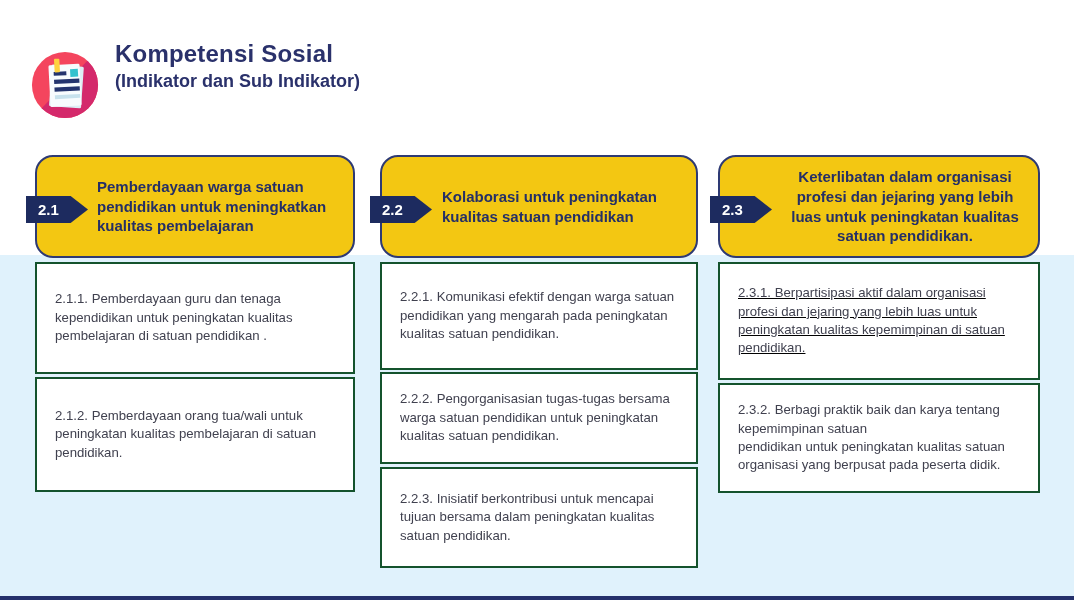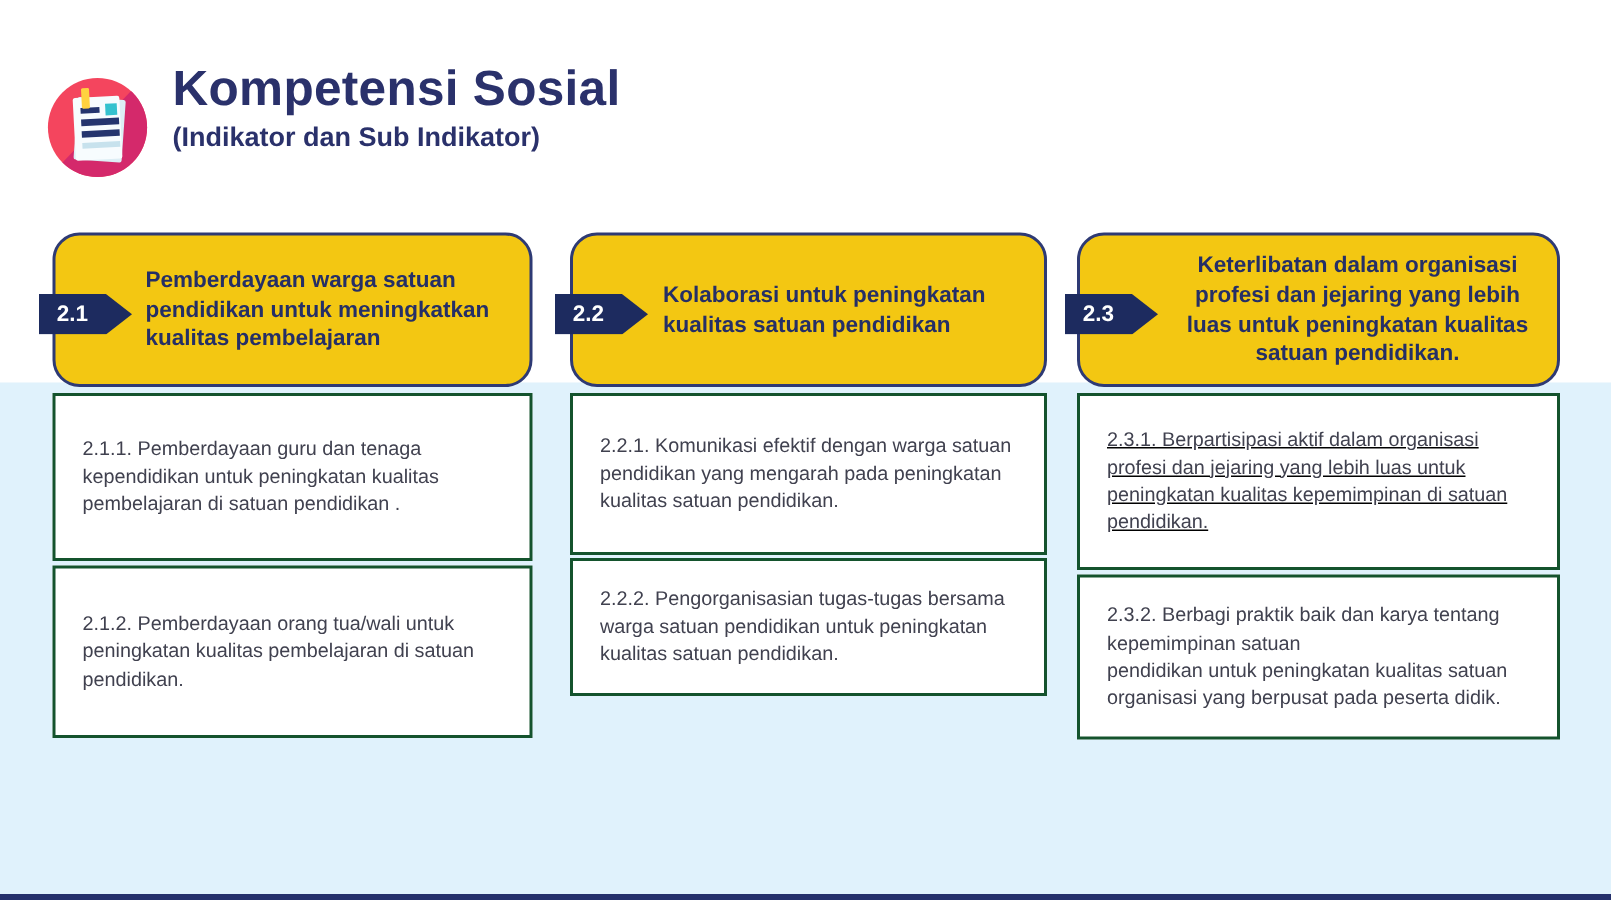--- a/index.html
+++ b/index.html
@@ -29,21 +29,21 @@
   }
 
   
   .header { position: absolute; left: 30px; top: 40px; }
   .icon-circle {
     position: absolute; left: 0; top: 10px;
     width: 70px; height: 70px;
   }
   .title-block { position: absolute; left: 85px; top: 0; width: 600px; }
   .page-title {
-    font-size: 33px;
+    font-size: 24px;
     font-weight: 800;
     color: #2A316B;
     letter-spacing: 0.2px;
     line-height: 1.15;
   }
   .page-subtitle {
     font-size: 18px;
     font-weight: 600;
     color: #2A316B;
     margin-top: 3px;
@@ -161,20 +161,23 @@
   </div>
   <div class="badge" style="left:370px;">
     <span>2.2</span>
   </div>
   <div class="sub-card" style="left:380px; width:318px; top:262px; height:108px;">
     <p>2.2.1. Komunikasi efektif dengan warga satuan pendidikan yang mengarah pada peningkatan kualitas satuan pendidikan.</p>
   </div>
   <div class="sub-card" style="left:380px; width:318px; top:372px; height:92px;">
     <p>2.2.2. Pengorganisasian tugas-tugas bersama warga satuan pendidikan untuk peningkatan kualitas satuan pendidikan.</p>
   </div>
+  <div class="sub-card" style="left:380px; width:318px; top:467px; height:101px;">
+    <p>2.2.3.  Inisiatif berkontribusi untuk mencapai tujuan bersama dalam peningkatan kualitas satuan pendidikan.</p>
+  </div>
 
   <div class="yellow-card" style="left:718px; width:322px; padding-left:64px;text-align:center;">
     <div class="ind-text">Keterlibatan dalam organisasi profesi dan jejaring yang lebih luas untuk peningkatan kualitas satuan pendidikan.</div>
   </div>
   <div class="badge" style="left:710px;">
     <span>2.3</span>
   </div>
   <div class="sub-card" style="left:718px; width:322px; top:262px; height:118px;text-decoration:underline;">
     <p>2.3.1. Berpartisipasi aktif dalam organisasi profesi dan jejaring yang lebih luas untuk peningkatan kualitas kepemimpinan di satuan pendidikan.</p>
   </div>

